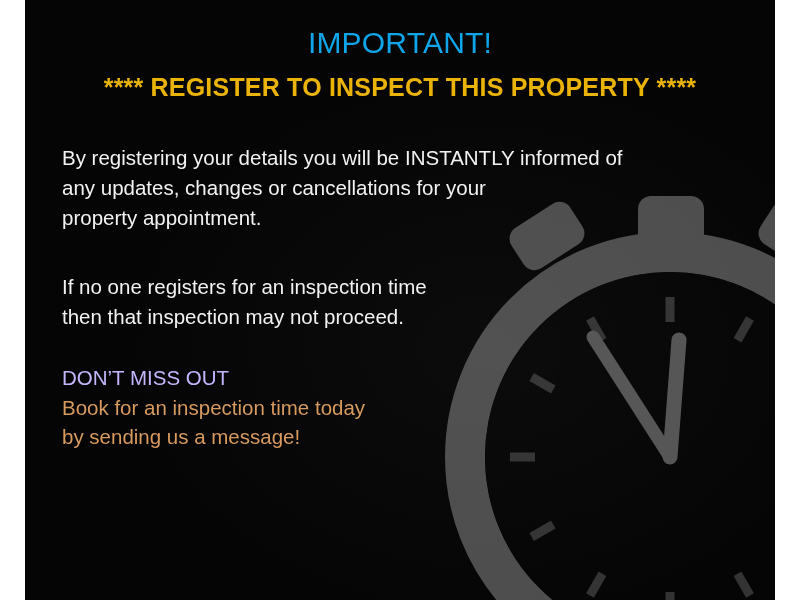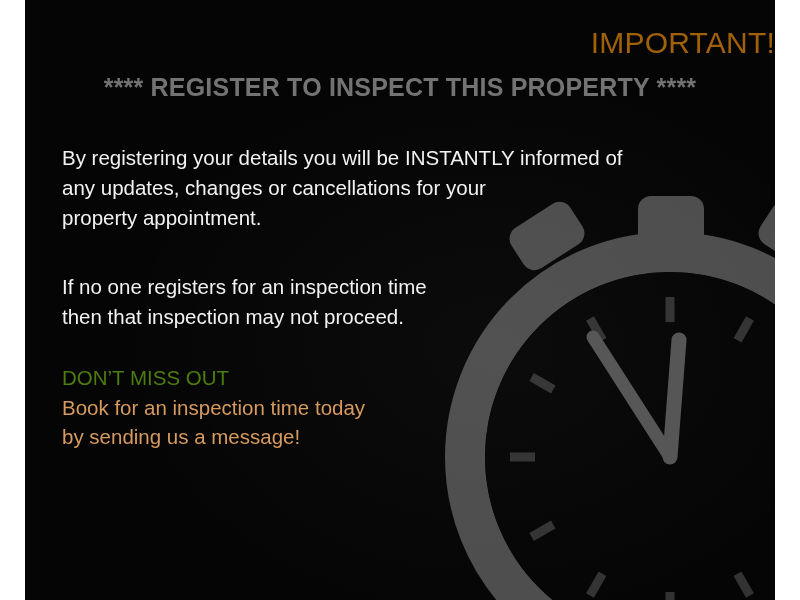--- a/index.html
+++ b/index.html
@@ -65,29 +65,28 @@
   }
 
   .hdr-wrap {
     position: absolute;
     left: 0;
     top: 24px;
     width: 750px;
     text-align: center;
   }
   .hdr-1 {
-    color: #a16207;
+    color: #0ea5e9;
     font-size: 30px;
     line-height: 38px;
     letter-spacing: 0.2px;
     font-weight: 400;
-    text-align: right;
   }
   .hdr-2 {
-    color: #737373;
+    color: #eab308;
     font-size: 25px;
     line-height: 34px;
     font-weight: 700;
     letter-spacing: 0.2px;
     margin-top: 8px;
   }
 
   .body-block {
     position: absolute;
     left: 37px;
@@ -98,21 +97,21 @@
     font-size: 20.5px;
     line-height: 30px;
     font-weight: 400;
     white-space: pre-line;
   }
   #para-intro  { top: 143px; }
   #para-warn   { top: 272px; }
   #cta-block   { top: 363px; }
 
   .cta-lead {
-    color: #4d7c0f;
+    color: #c4b5fd;
     font-size: 20.5px;
     line-height: 30px;
     font-weight: 400;
   }
   .cta-strong {
     color: #d79a5f;
     font-size: 20.5px;
     line-height: 29px;
     font-weight: 400;
     white-space: pre-line;

